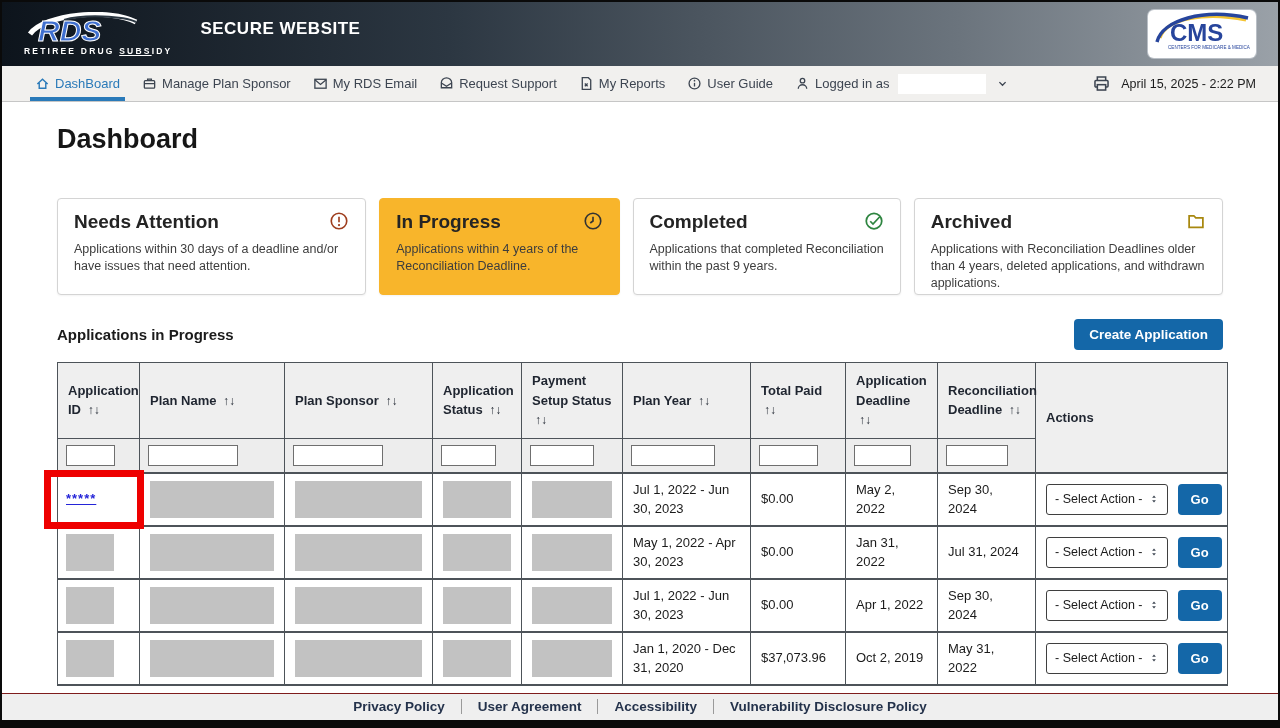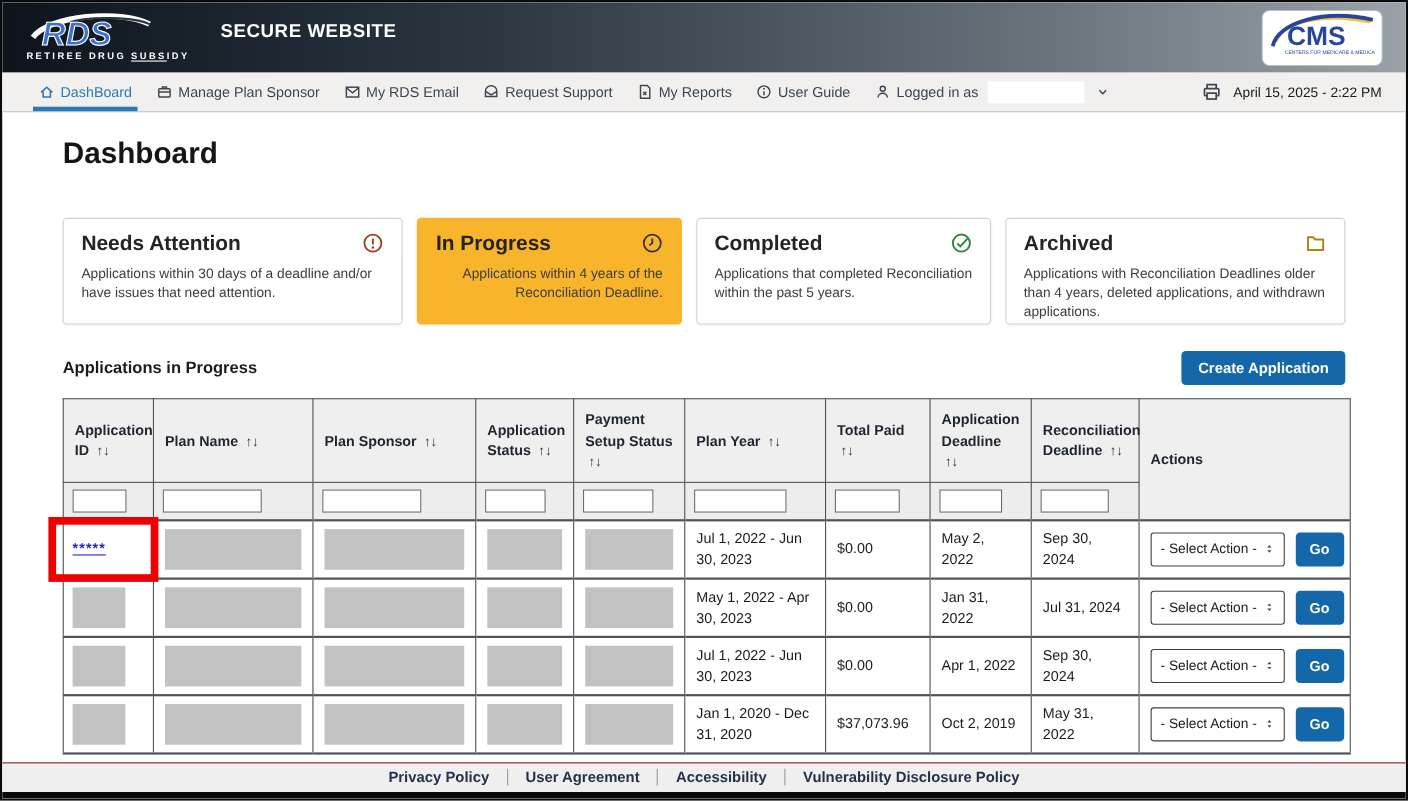--- a/index.html
+++ b/index.html
@@ -28,21 +28,21 @@
   
   main { flex:1 1 auto; padding:0 55px; overflow:hidden; }
   h1 { font-size:27px; font-weight:800; color:#161616; margin:22px 0 18px; }
 
   .cards { display:flex; gap:13px; height:97px;margin-top:43px; }
   .card { border:1px solid #d4d4d4; border-radius:4px; background:#fff; padding:12px 16px; cursor:pointer; box-shadow:0 1px 2px rgba(0,0,0,.05); }
   .card-head { display:flex; align-items:flex-start; justify-content:space-between; }
   .card h2 { font-size:19px; font-weight:800; color:#242424; }
   .card p { font-size:12.5px; color:#3d3d3d; margin-top:8px; line-height:1.35; }
   .card.c1 { flex:315 1 0; }
-  .card.c2 { flex:236 1 0; background:#f8b52b; border-color:#f8b52b;text-align:right; }
+  .card.c2 { flex:236 1 0; background:#f8b52b; border-color:#f8b52b; }
   .card.c3 { flex:268 1 0; }
   .card.c4 { flex:315 1 0; }
 
   .section-row { display:flex; align-items:center; justify-content:space-between; margin-top:24px; }
   .section-title { font-size:15px; font-weight:800; color:#1b1b1b; }
   .btn-primary { background:#1467a8; color:#fff; font-weight:bold; font-size:13.5px; border:none; border-radius:4px; padding:8px 15px; cursor:pointer; font-family:inherit; }
 
   
   table { border-collapse:collapse; width:100%; margin-top:12px; table-layout:fixed;padding-left:43px; }
   th, td { border:1px solid #4d5359; font-size:13px; color:#1b1b1b; text-align:left; vertical-align:middle; }
@@ -187,21 +187,21 @@
         <p>Applications within 4 years of the Reconciliation Deadline.</p>
       </div>
       <div class="card c3">
         <div class="card-head">
           <h2>Completed</h2>
           <svg width="20" height="20" viewBox="0 0 16 16" fill="none" stroke="#2e8540" stroke-width="1.4">
               <circle cx="8" cy="8" r="6.2"></circle>
               <path d="M5 8.2 L7.2 10.4 L12.6 4.6"></path>
             </svg>
         </div>
-        <p>Applications that completed Reconciliation within the past 5 years.</p>
+        <p>Applications that completed Reconciliation within the past 9 years.</p>
       </div>
       <div class="card c4">
         <div class="card-head">
           <h2>Archived</h2>
           <svg width="20" height="20" viewBox="0 0 16 16" fill="none" stroke="#a8880f" stroke-width="1.4">
               <path d="M2.5 13 V3.8 H6.3 L7.8 5.4 H13.5 V13 Z"></path>
             </svg>
         </div>
         <p>Applications with Reconciliation Deadlines older than 4 years, deleted applications, and withdrawn applications.</p>
       </div>

